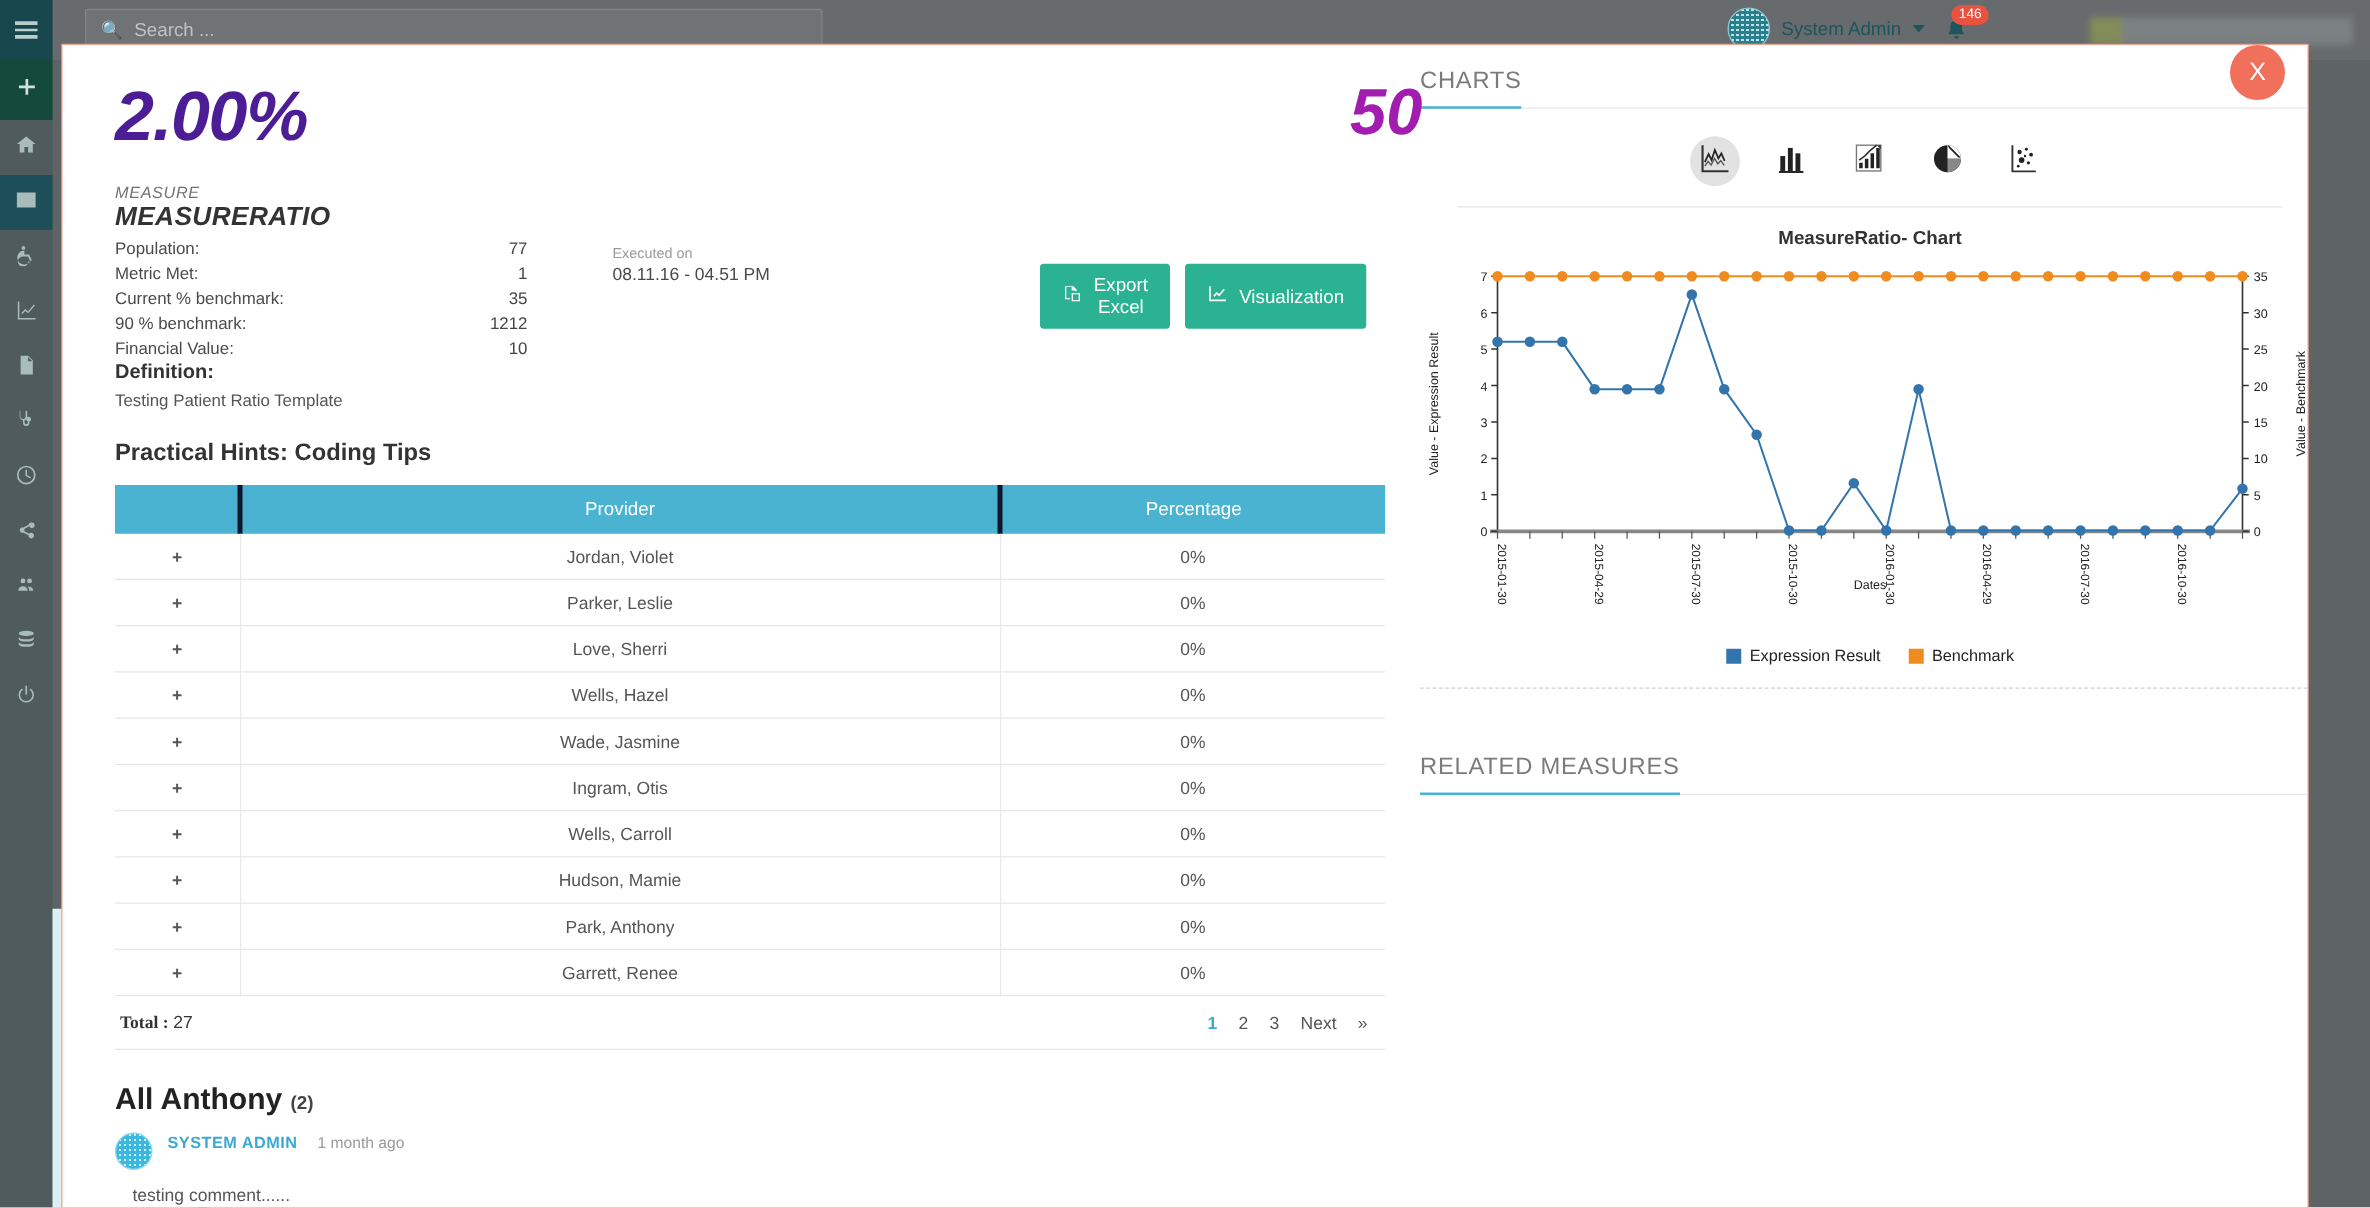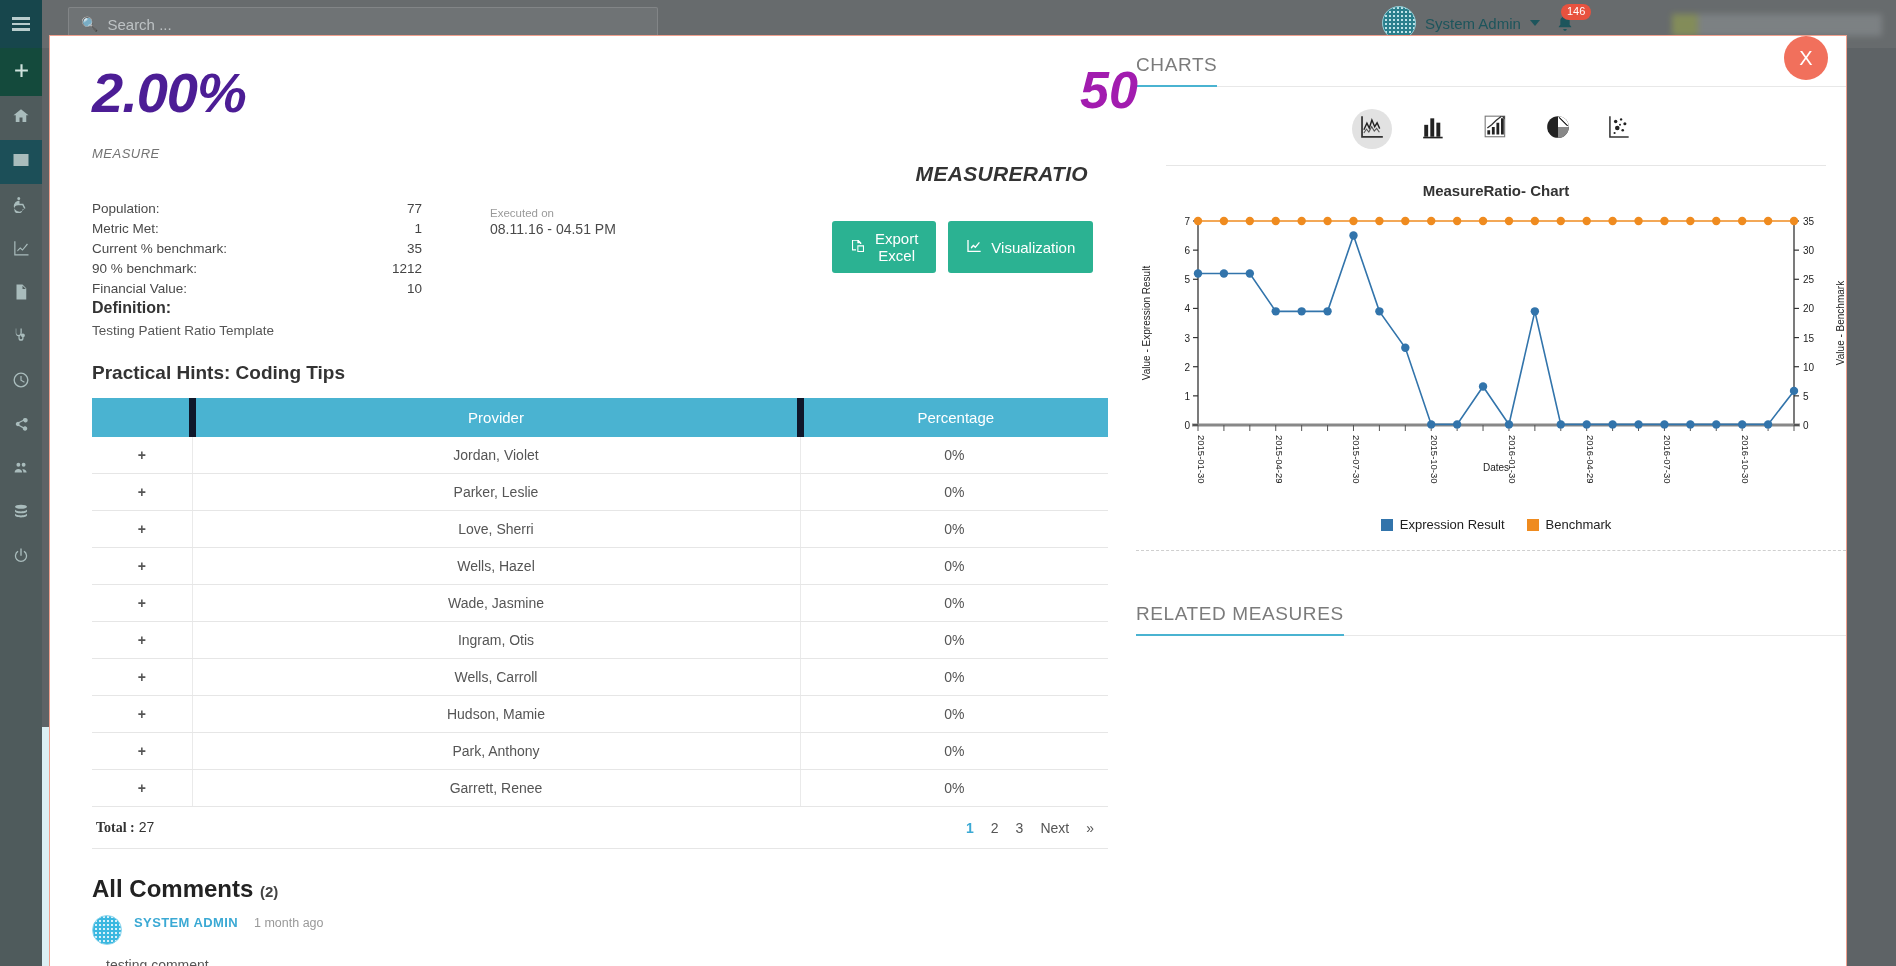--- a/index.html
+++ b/index.html
@@ -126,24 +126,24 @@
     font-size: 52px; font-weight: bold; font-style: italic;
     color: #a21caf;
   }
 
   .measure-label {
     margin-left: 22px; font-size: 13px; font-style: italic;
     color: #737373; letter-spacing: .5px;
   }
   .measure-name {
     margin-left: 22px; font-size: 21px; font-weight: bold; font-style: italic;
-    color: #333; letter-spacing: .3px; margin-top: 1px; text-align: right;
-  }
-
-  .stats-wrap { position: relative; margin-top: 13px; height: 96px; }
+    color: #333; letter-spacing: .3px; margin-top: 1px;
+  }
+
+  .stats-wrap { position: relative; margin-top: 3px; height: 96px; }
   .stats { margin-left: 22px; width: 330px; }
   .stat-line { display: flex; justify-content: space-between; font-size: 13.5px; color: #4a4a4a; line-height: 20px; }
   .stat-line .val { color: #444; }
 
   .exec-block { position: absolute; left: 420px; top: 8px; }
   .exec-label { font-size: 11.5px; color: #9a9a9a; }
   .exec-value { font-size: 14px; color: #4a4a4a; margin-top: 2px; }
 
   .btn-row { position: absolute; left: 762px; top: 22px; display: flex; gap: 12px; }
   .btn {
@@ -159,21 +159,21 @@
   .hints-title { margin-left: 22px; font-size: 19px; font-weight: bold; color: #333; margin-top: 24px; }
 
   
   table.providers {
     margin-left: 22px; margin-top: 14px;
     width: 1016px; border-collapse: collapse; table-layout: fixed;
   }
   table.providers th {
     background: #4ab3d1; color: #fff; font-weight: normal;
     font-size: 15px; padding: 11px 0; text-align: center;
-    border-right: 7px solid #0f172a;
+    border-right: 4px solid #0f172a;
   }
   table.providers th:last-child { border-right: none; }
   table.providers td {
     border-bottom: 1px solid #e6e6e6; border-right: 1px solid #eaeaea;
     padding: 10px 0; font-size: 14px; color: #555; text-align: center;
   }
   table.providers td:last-child { border-right: none; }
   .col-exp { width: 100px; }
   .col-pct { width: 308px; }
   .plus-cell { font-size: 17px; color: #555; font-weight: bold; cursor: pointer; }
@@ -507,21 +507,21 @@
           <div class="pager">
             <a class="cur">1</a>
             <a>2</a>
             <a>3</a>
             <a>Next</a>
             <a>»</a>
           </div>
         </div>
 
         <div class="comments-title">
-          <span>All Comments</span>
+          <span>All Anthony</span>
           <span class="cnt">(2)</span>
         </div>
 
         <div class="comment">
           <div class="c-avatar"></div>
           <div style="flex:1">
             <div class="c-head">
               <span class="c-author">SYSTEM ADMIN</span>
               <span class="c-time">1 month ago</span>
             </div>

